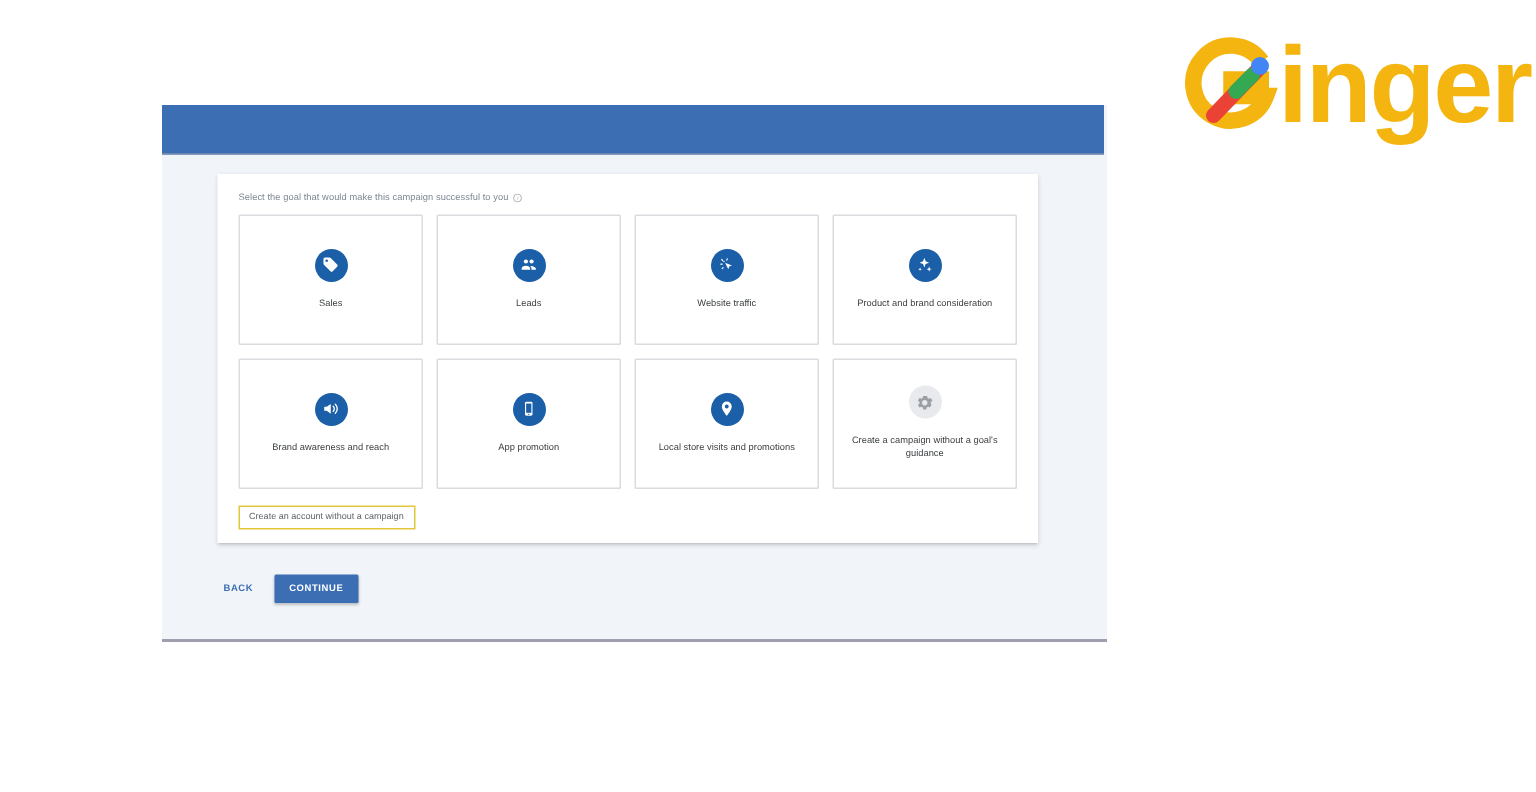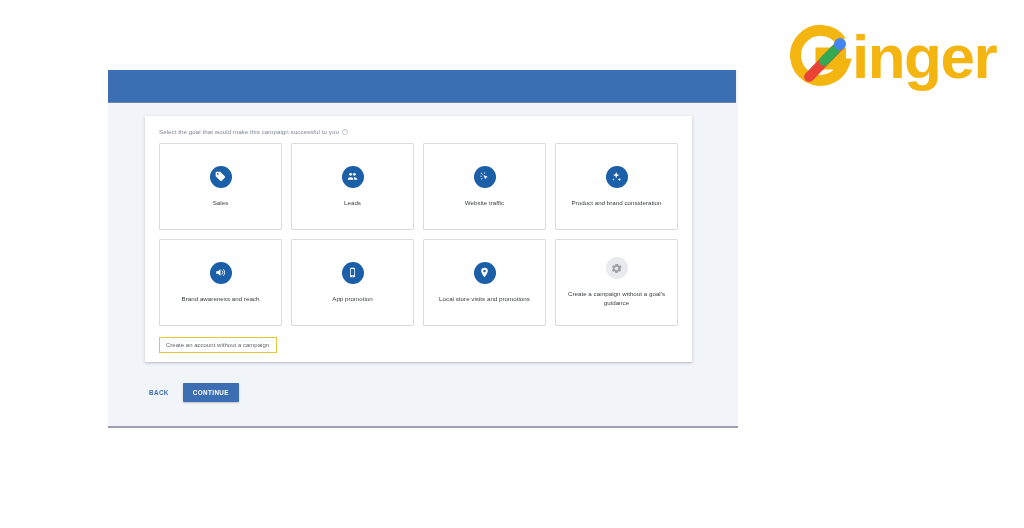--- a/index.html
+++ b/index.html
@@ -23,21 +23,21 @@
   .logo {
     position: absolute;
     top: 24px;
     left: 783px;
     display: flex;
     align-items: center;
     height: 66px;
   }
   .logo svg { display: block; }
   .logo-word {
-    font-size: 62px;
+    font-size: 72px;
     font-weight: 700;
     color: #f5b510;
     letter-spacing: -1.5px;
     line-height: 1;
     margin-left: -3px;
     font-family: "Liberation Sans", sans-serif;
   }
 
   
   .app-frame {

